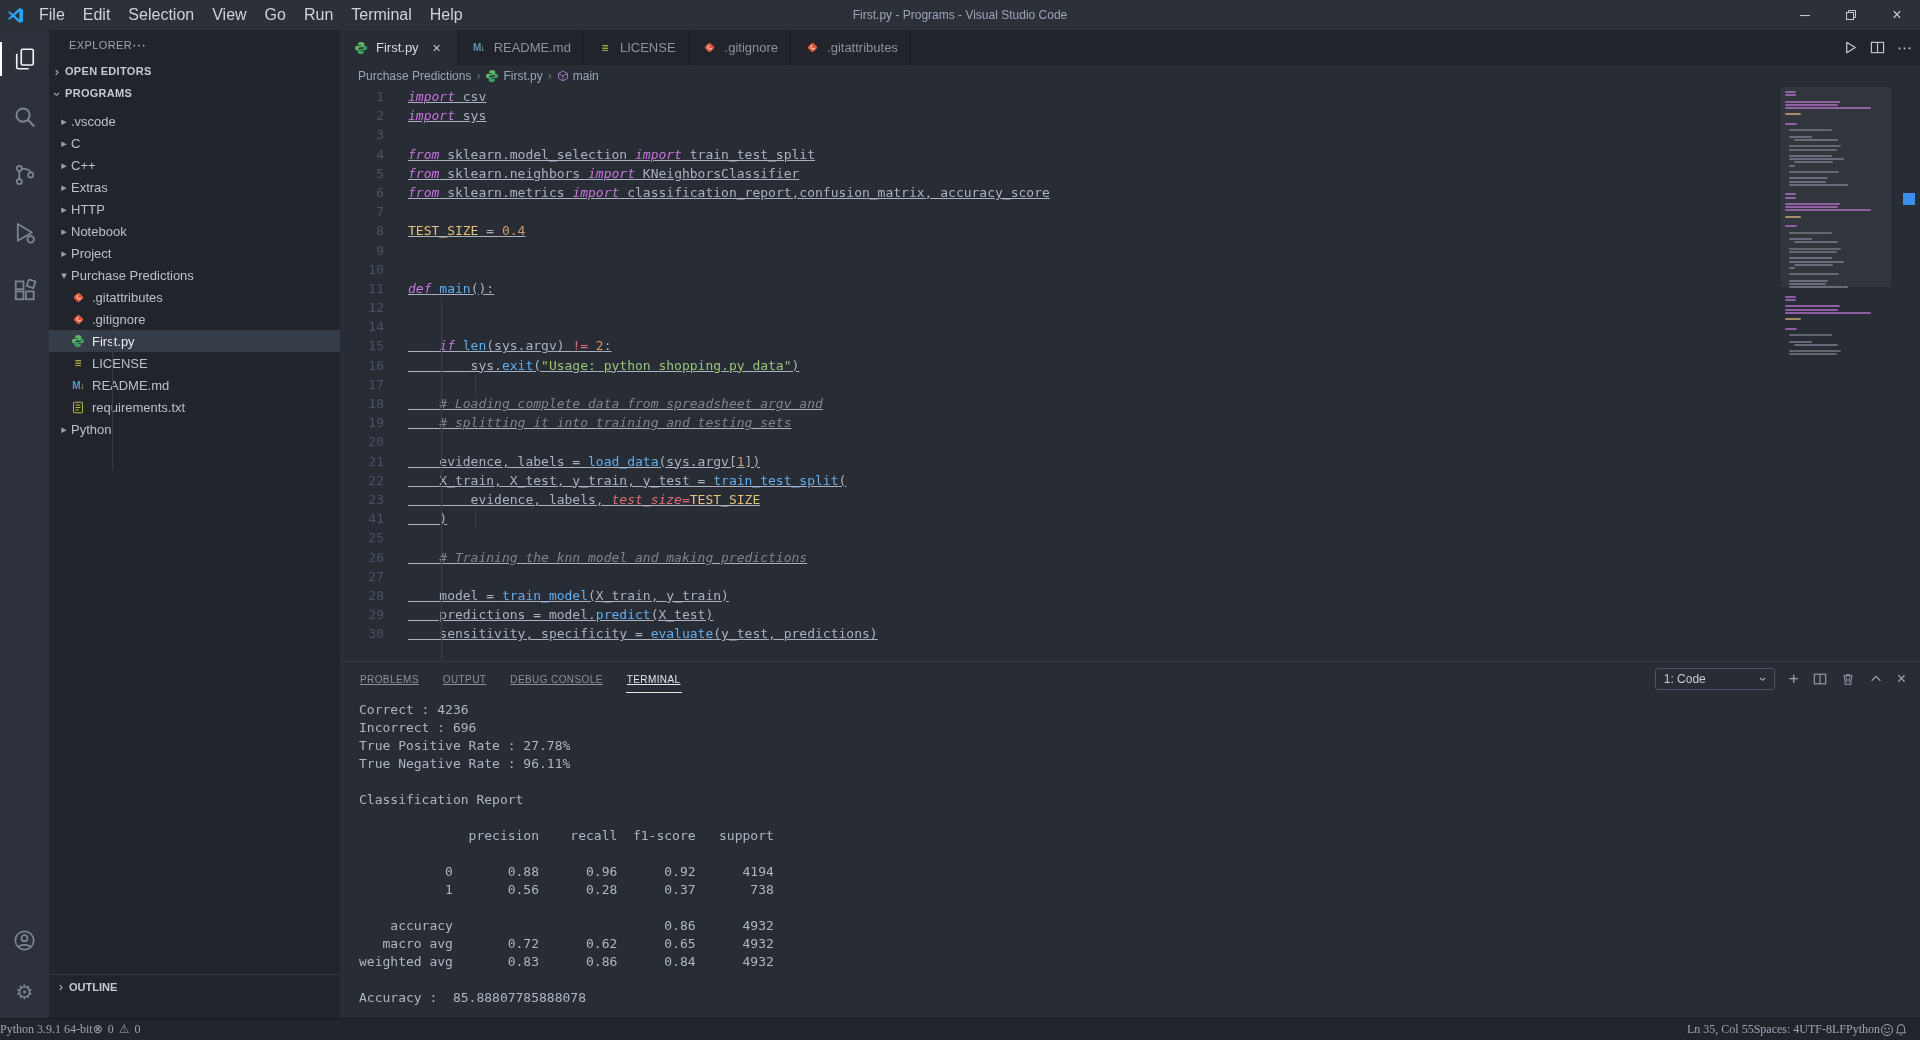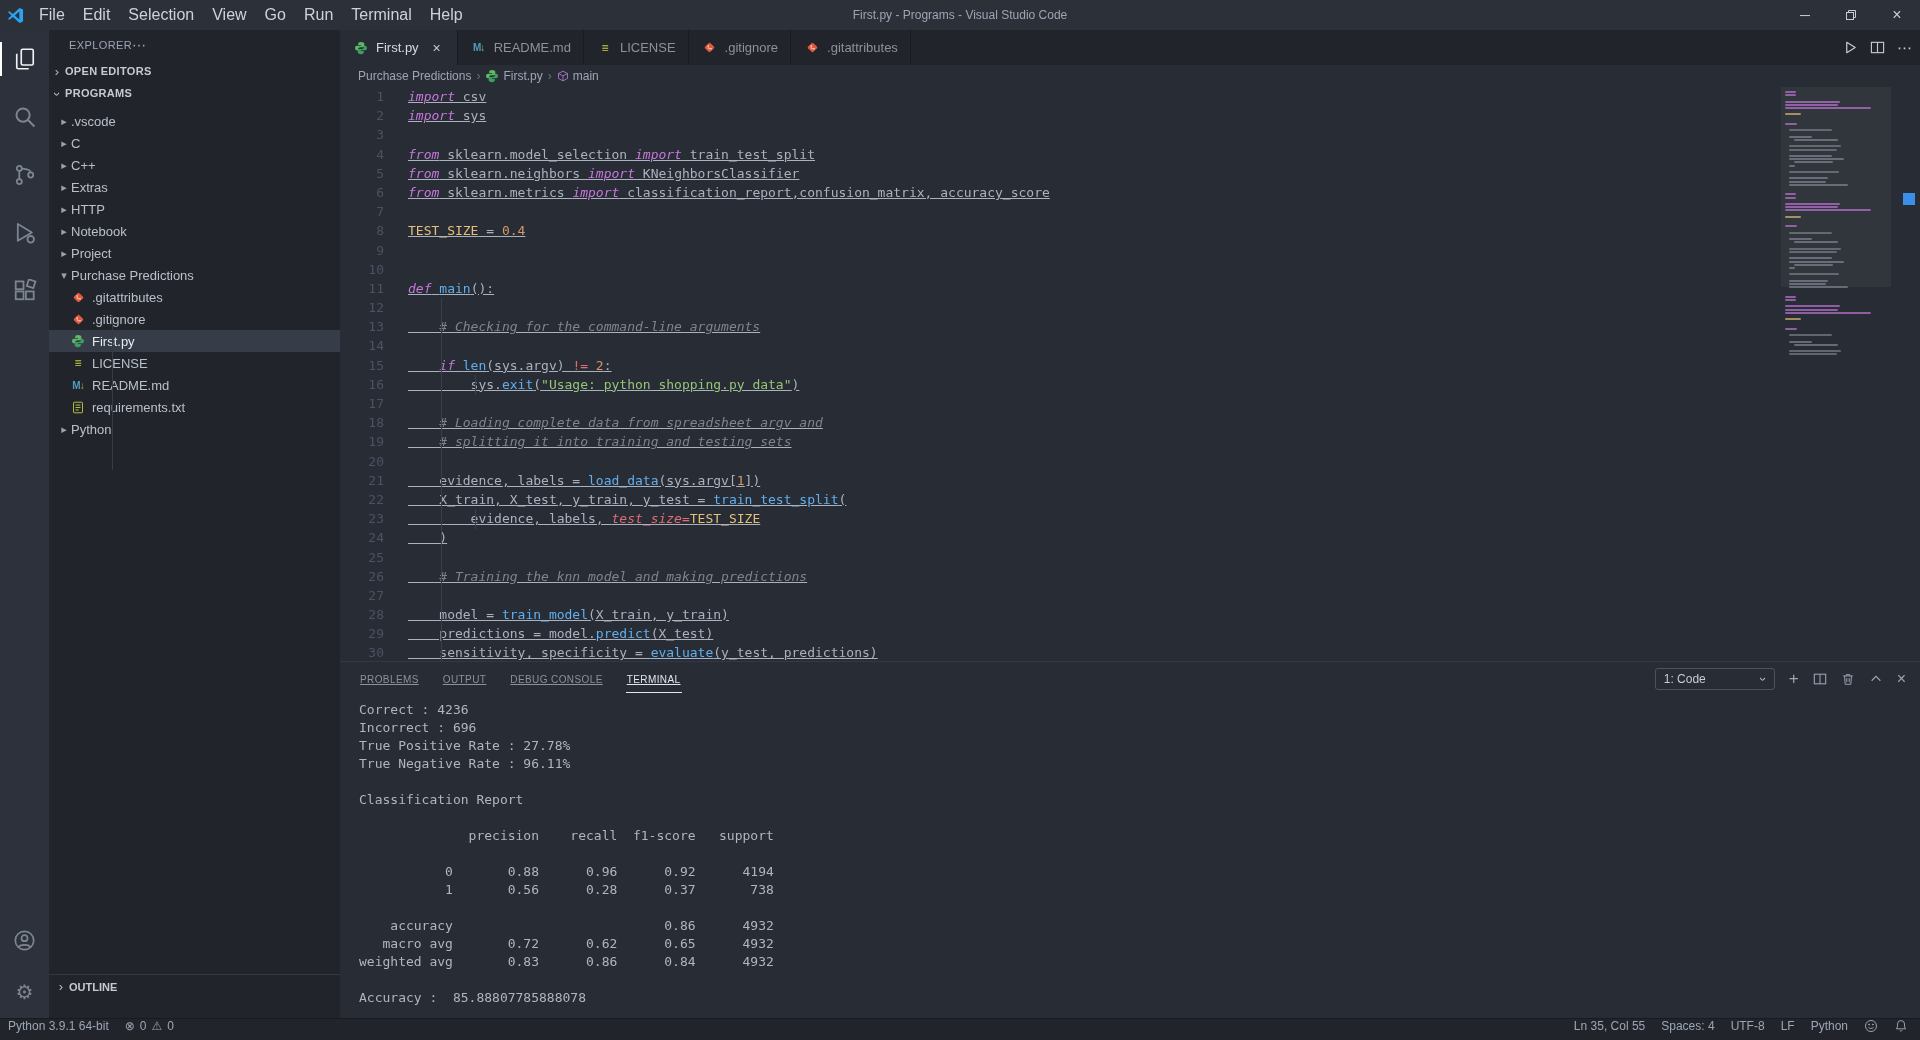--- a/index.html
+++ b/index.html
@@ -104,21 +104,21 @@
                  font-size:12px; color:#c8ccd4; cursor:pointer; }
   .pa-ico { display:flex; align-items:center; cursor:pointer; font-size:15px; }
   #terminal { position:absolute; top:39px; left:19px; font-family:"DejaVu Sans Mono", monospace;
               font-size:13px; line-height:18px; color:#aeb6c2; white-space:pre; }
 
   
   #statusbar { position:absolute; top:1018px; left:0; width:1920px; height:22px; background:#21252b;
                border-top:1px solid #181a1f; display:flex; align-items:center; justify-content:space-between;
                font-size:12px; color:#9da5b4; z-index:30; }
   .sb-left, .sb-right { display:flex; align-items:center; height:22px; }
-  .st-item { padding:0 8px; height:22px; display:flex; gap:5px; cursor:pointer; white-space:nowrap; }
+  .st-item { padding:0 0; height:22px; display:flex; align-items:center; gap:5px; cursor:pointer; white-space:nowrap;font-family:Liberation Serif, serif; }
   .prob-ico { font-size:12px; }
 
   svg { display:block; }
 </style>
 </head>
 <body>
 
 <div id="titlebar">
   <span class="logo">
     <svg width="17" height="17" viewBox="0 0 16 16">
@@ -404,32 +404,31 @@
         <div class="cl"><span class="ln">3</span><span class="ct"></span></div>
         <div class="cl"><span class="ln">4</span><span class="ct"><span class="tk-kw">from</span><span class="tk-plain"> sklearn.model_selection </span><span class="tk-kw">import</span><span class="tk-plain"> train_test_split</span></span></div>
         <div class="cl"><span class="ln">5</span><span class="ct"><span class="tk-kw">from</span><span class="tk-plain"> sklearn.neighbors </span><span class="tk-kw">import</span><span class="tk-plain"> KNeighborsClassifier</span></span></div>
         <div class="cl"><span class="ln">6</span><span class="ct"><span class="tk-kw">from</span><span class="tk-plain"> sklearn.metrics </span><span class="tk-kw">import</span><span class="tk-plain"> classification_report,confusion_matrix, accuracy_score</span></span></div>
         <div class="cl"><span class="ln">7</span><span class="ct"></span></div>
         <div class="cl"><span class="ln">8</span><span class="ct"><span class="tk-const">TEST_SIZE</span><span class="tk-plain"> = </span><span class="tk-num">0.4</span></span></div>
         <div class="cl"><span class="ln">9</span><span class="ct"></span></div>
         <div class="cl"><span class="ln">10</span><span class="ct"></span></div>
         <div class="cl"><span class="ln">11</span><span class="ct"><span class="tk-kw">def</span><span class="tk-plain"> </span><span class="tk-fn">main</span><span class="tk-plain">():</span></span></div>
         <div class="cl"><span class="ln">12</span><span class="ct"></span></div>
-        <div class="cl"><span class="ln">13</span><span class="ct"><span class="tk-cmt">    # Checking for the command-line arguments</span></span></div>
         <div class="cl"><span class="ln">14</span><span class="ct"></span></div>
         <div class="cl"><span class="ln">15</span><span class="ct"><span class="tk-plain">    </span><span class="tk-kw">if</span><span class="tk-plain"> </span><span class="tk-fn">len</span><span class="tk-plain">(sys.argv) </span><span class="tk-op">!=</span><span class="tk-plain"> </span><span class="tk-num">2</span><span class="tk-plain">:</span></span></div>
         <div class="cl"><span class="ln">16</span><span class="ct"><span class="tk-plain">        sys.</span><span class="tk-fn">exit</span><span class="tk-plain">(</span><span class="tk-str">"Usage: python shopping.py data"</span><span class="tk-plain">)</span></span></div>
         <div class="cl"><span class="ln">17</span><span class="ct"></span></div>
         <div class="cl"><span class="ln">18</span><span class="ct"><span class="tk-cmt">    # Loading complete data from spreadsheet argv and</span></span></div>
         <div class="cl"><span class="ln">19</span><span class="ct"><span class="tk-cmt">    # splitting it into training and testing sets</span></span></div>
         <div class="cl"><span class="ln">20</span><span class="ct"></span></div>
         <div class="cl"><span class="ln">21</span><span class="ct"><span class="tk-plain">    evidence, labels = </span><span class="tk-fn">load_data</span><span class="tk-plain">(sys.argv[</span><span class="tk-num">1</span><span class="tk-plain">])</span></span></div>
         <div class="cl"><span class="ln">22</span><span class="ct"><span class="tk-plain">    X_train, X_test, y_train, y_test = </span><span class="tk-fn">train_test_split</span><span class="tk-plain">(</span></span></div>
         <div class="cl"><span class="ln">23</span><span class="ct"><span class="tk-plain">        evidence, labels, </span><span class="tk-param">test_size</span><span class="tk-op">=</span><span class="tk-const">TEST_SIZE</span></span></div>
-        <div class="cl"><span class="ln">24</span><span class="ct"><span class="tk-plain">    )</span></span></div>
+        <div class="cl"><span class="ln">41</span><span class="ct"><span class="tk-plain">    )</span></span></div>
         <div class="cl"><span class="ln">25</span><span class="ct"></span></div>
         <div class="cl"><span class="ln">26</span><span class="ct"><span class="tk-cmt">    # Training the knn model and making predictions</span></span></div>
         <div class="cl"><span class="ln">27</span><span class="ct"></span></div>
         <div class="cl"><span class="ln">28</span><span class="ct"><span class="tk-plain">    model = </span><span class="tk-fn">train_model</span><span class="tk-plain">(X_train, y_train)</span></span></div>
         <div class="cl"><span class="ln">29</span><span class="ct"><span class="tk-plain">    predictions = model.</span><span class="tk-fn">predict</span><span class="tk-plain">(X_test)</span></span></div>
         <div class="cl"><span class="ln">30</span><span class="ct"><span class="tk-plain">    sensitivity, specificity = </span><span class="tk-fn">evaluate</span><span class="tk-plain">(y_test, predictions)</span></span></div>
       </div>
     <div class="indent-guide g1"></div>
     <div class="indent-guide g2"></div>
     <div class="indent-guide g3"></div>

